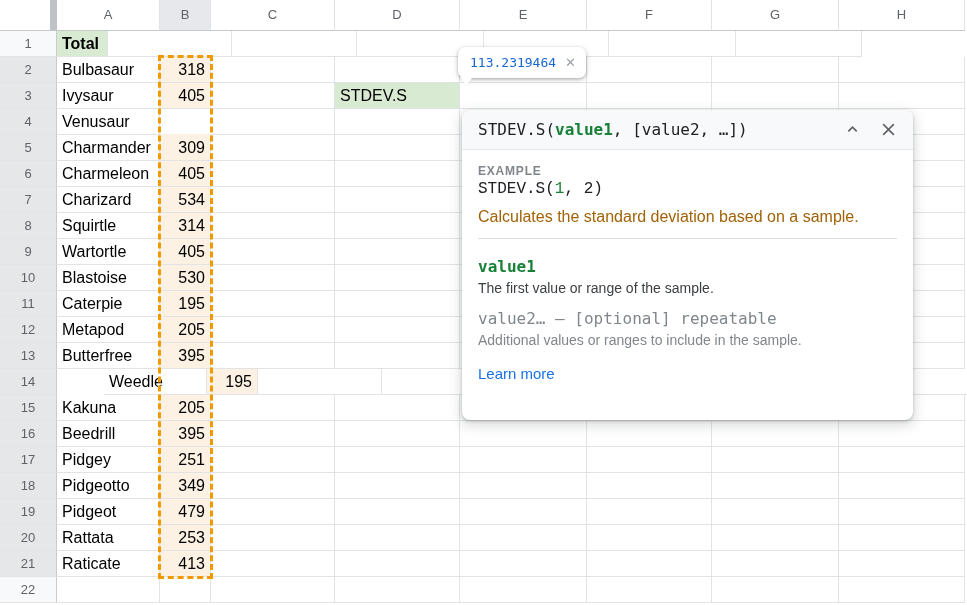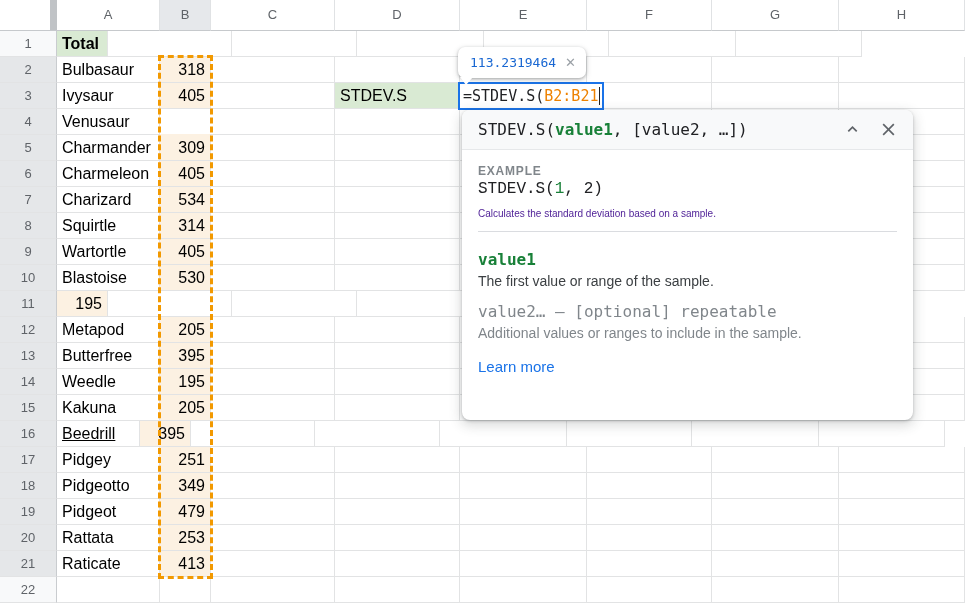--- a/index.html
+++ b/index.html
@@ -66,21 +66,21 @@
          white-space:nowrap; }
   .sig .green { color:var(--param-green,#188038); font-weight:bold; }
   .hp-icons { display:flex; align-items:center; gap:20px; }
   .hp-icon { display:inline-flex; cursor:pointer; }
   .hp-body { padding:14px 16px 16px; }
   .hp-label { font-size:12px; font-weight:bold; letter-spacing:.8px; color:#80868b;
               margin-bottom:2px; }
   .hp-code { font-family:Liberation Mono, monospace; font-size:16px; color:#202124;
              margin-bottom:10px; }
   .hp-code .green { color:var(--param-green,#188038); }
-  .hp-about { font-size:10px; color:#4c1d95; margin-bottom:12px; }
+  .hp-about { font-size:16px; color:#a16207; margin-bottom:12px; }
   .hp-divider { border-top:1px solid #dadce0; margin:12px 0 18px; }
   .hp-param-name { font-family:"DejaVu Sans Mono", monospace; font-size:16px; font-weight:bold;
                    color:var(--param-green,#188038); margin-bottom:4px; }
   .hp-param-desc { font-size:14px; color:#3c4043; margin-bottom:13px; }
   .hp-param-name2 { font-family:"DejaVu Sans Mono", monospace; font-size:16px; color:#80868b;
                     margin-bottom:4px; }
   .hp-param-desc2 { font-size:14px; color:#80868b; margin-bottom:17px; }
   .learn-more { font-size:15px; color:var(--link-blue,#1a73e8); text-decoration:none;
                 cursor:pointer; }
 </style>
@@ -220,20 +220,21 @@
         <div class="cell left" style="width: 103px;">Blastoise</div>
         <div class="cell right range-fill" style="width: 51px;">530</div>
         <div class="cell" style="width: 124px;"></div>
         <div class="cell" style="width: 125px;"></div>
         <div class="cell" style="width: 127px;"></div>
         <div class="cell" style="width: 125px;"></div>
         <div class="cell" style="width: 127px;"></div>
         <div class="cell" style="width: 126px;"></div>
       </div>
       <div class="grid-row">
+        <div class="cell left" style="width: 103px;">Caterpie</div>
         <div class="cell right range-fill" style="width: 51px;">195</div>
         <div class="cell" style="width: 124px;"></div>
         <div class="cell" style="width: 125px;"></div>
         <div class="cell" style="width: 127px;"></div>
         <div class="cell" style="width: 125px;"></div>
         <div class="cell" style="width: 127px;"></div>
         <div class="cell" style="width: 126px;"></div>
       </div>
       <div class="grid-row">
         <div class="cell left" style="width: 103px;">Metapod</div>
@@ -249,41 +250,41 @@
         <div class="cell left" style="width: 103px;">Butterfree</div>
         <div class="cell right range-fill" style="width: 51px;">395</div>
         <div class="cell" style="width: 124px;"></div>
         <div class="cell" style="width: 125px;"></div>
         <div class="cell" style="width: 127px;"></div>
         <div class="cell" style="width: 125px;"></div>
         <div class="cell" style="width: 127px;"></div>
         <div class="cell" style="width: 126px;"></div>
       </div>
       <div class="grid-row">
-        <div class="cell left" style="width: 103px;">Weedle</div>
+        <div class="cell left" style="width: 103px; margin-left: 47px;">Weedle</div>
         <div class="cell right range-fill" style="width: 51px;">195</div>
         <div class="cell" style="width: 124px;"></div>
         <div class="cell" style="width: 125px;"></div>
         <div class="cell" style="width: 127px;"></div>
         <div class="cell" style="width: 125px;"></div>
         <div class="cell" style="width: 127px;"></div>
         <div class="cell" style="width: 126px;"></div>
       </div>
       <div class="grid-row">
         <div class="cell left" style="width: 103px;">Kakuna</div>
         <div class="cell right range-fill" style="width: 51px;">205</div>
         <div class="cell" style="width: 124px;"></div>
         <div class="cell" style="width: 125px;"></div>
         <div class="cell" style="width: 127px;"></div>
         <div class="cell" style="width: 125px;"></div>
         <div class="cell" style="width: 127px;"></div>
         <div class="cell" style="width: 126px;"></div>
       </div>
       <div class="grid-row">
-        <div class="cell left" style="width: 83px; text-decoration: underline;">Beedrill</div>
+        <div class="cell left" style="width: 103px;">Beedrill</div>
         <div class="cell right range-fill" style="width: 51px;">395</div>
         <div class="cell" style="width: 124px;"></div>
         <div class="cell" style="width: 125px;"></div>
         <div class="cell" style="width: 127px;"></div>
         <div class="cell" style="width: 125px;"></div>
         <div class="cell" style="width: 127px;"></div>
         <div class="cell" style="width: 126px;"></div>
       </div>
       <div class="grid-row">
         <div class="cell left" style="width: 103px;">Pidgey</div>
@@ -342,24 +343,20 @@
         <div class="cell" style="width: 125px;"></div>
         <div class="cell" style="width: 127px;"></div>
         <div class="cell" style="width: 125px;"></div>
         <div class="cell" style="width: 127px;"></div>
         <div class="cell" style="width: 126px;"></div>
       </div>
     </div>
 
   <div class="range-outline"></div>
 
-  <div class="formula-editor">
-    <span><span>=STDEV.S(</span><span class="orange">B2:B21</span></span>
-    <span class="caret"></span>
-  </div>
 
   <div class="result-tooltip">
     <span class="result-num">113.2319464</span>
     <span class="tooltip-close">✕</span>
     <span class="notch"></span>
   </div>
 
   <div class="help-popup">
     <div class="hp-header">
       <div class="sig"><span>STDEV.S(</span><span class="green">value1</span><span>, [value2, …])</span></div>

